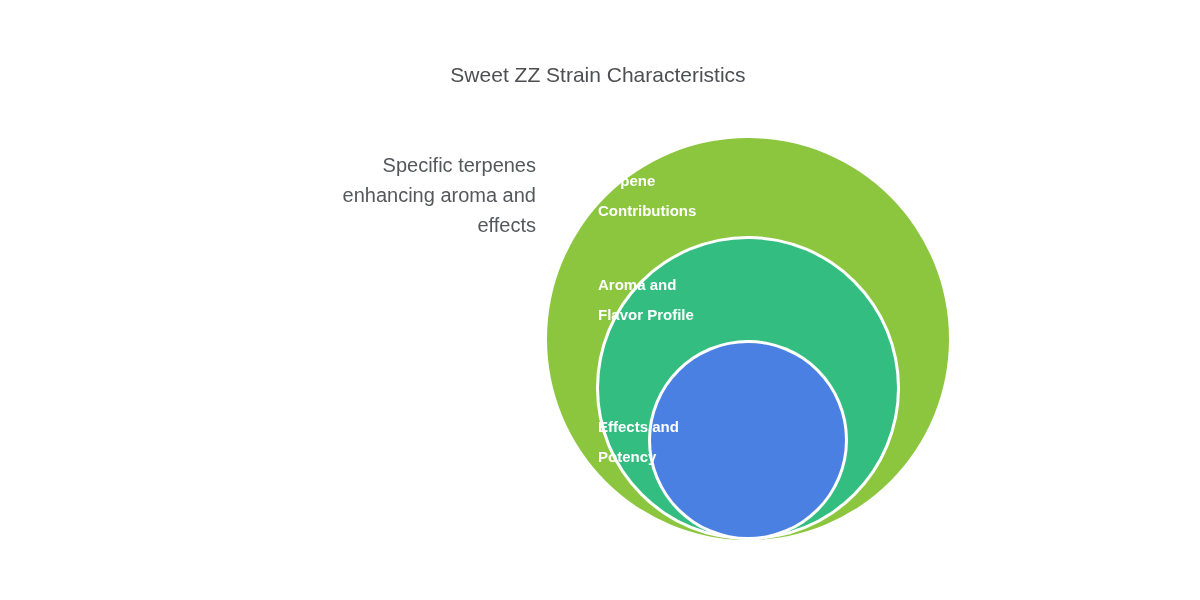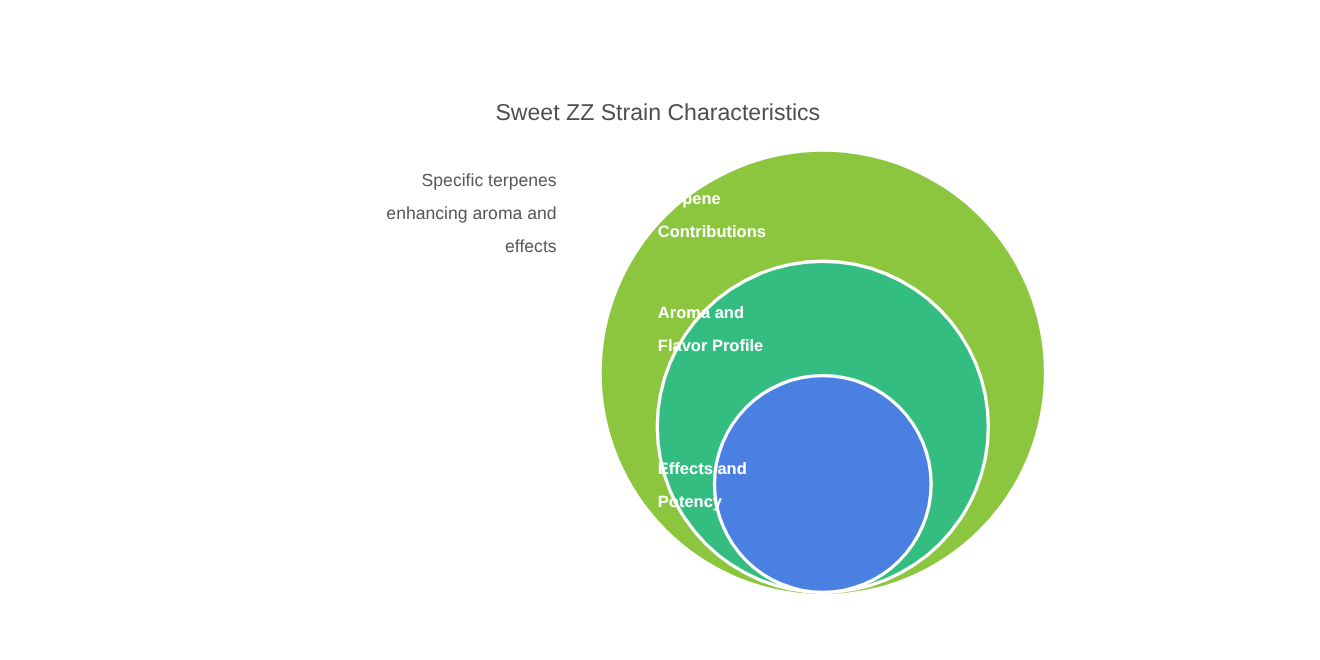--- a/index.html
+++ b/index.html
@@ -17,28 +17,27 @@
   }
   .title {
     position: absolute;
     left: 298px;
     top: 61px;
     width: 600px;
     text-align: center;
     font-size: 21px;
     line-height: 28px;
     color: #4d4f52;
-    margin-top: 28px;
   }
   .side-label {
     position: absolute;
     width: 262px;
-    right: 694px;
+    right: 664px;
     text-align: right;
-    font-size: 16px;
+    font-size: 20px;
     line-height: 30px;
     color: #55585b;
     white-space: pre-line;
   }
   .side-label.l1 { top: 150px; }
   .side-label.l2 { top: 254px; }
   .side-label.l3 { top: 396px; }
   .circle {
     position: absolute;
     border-radius: 50%;

